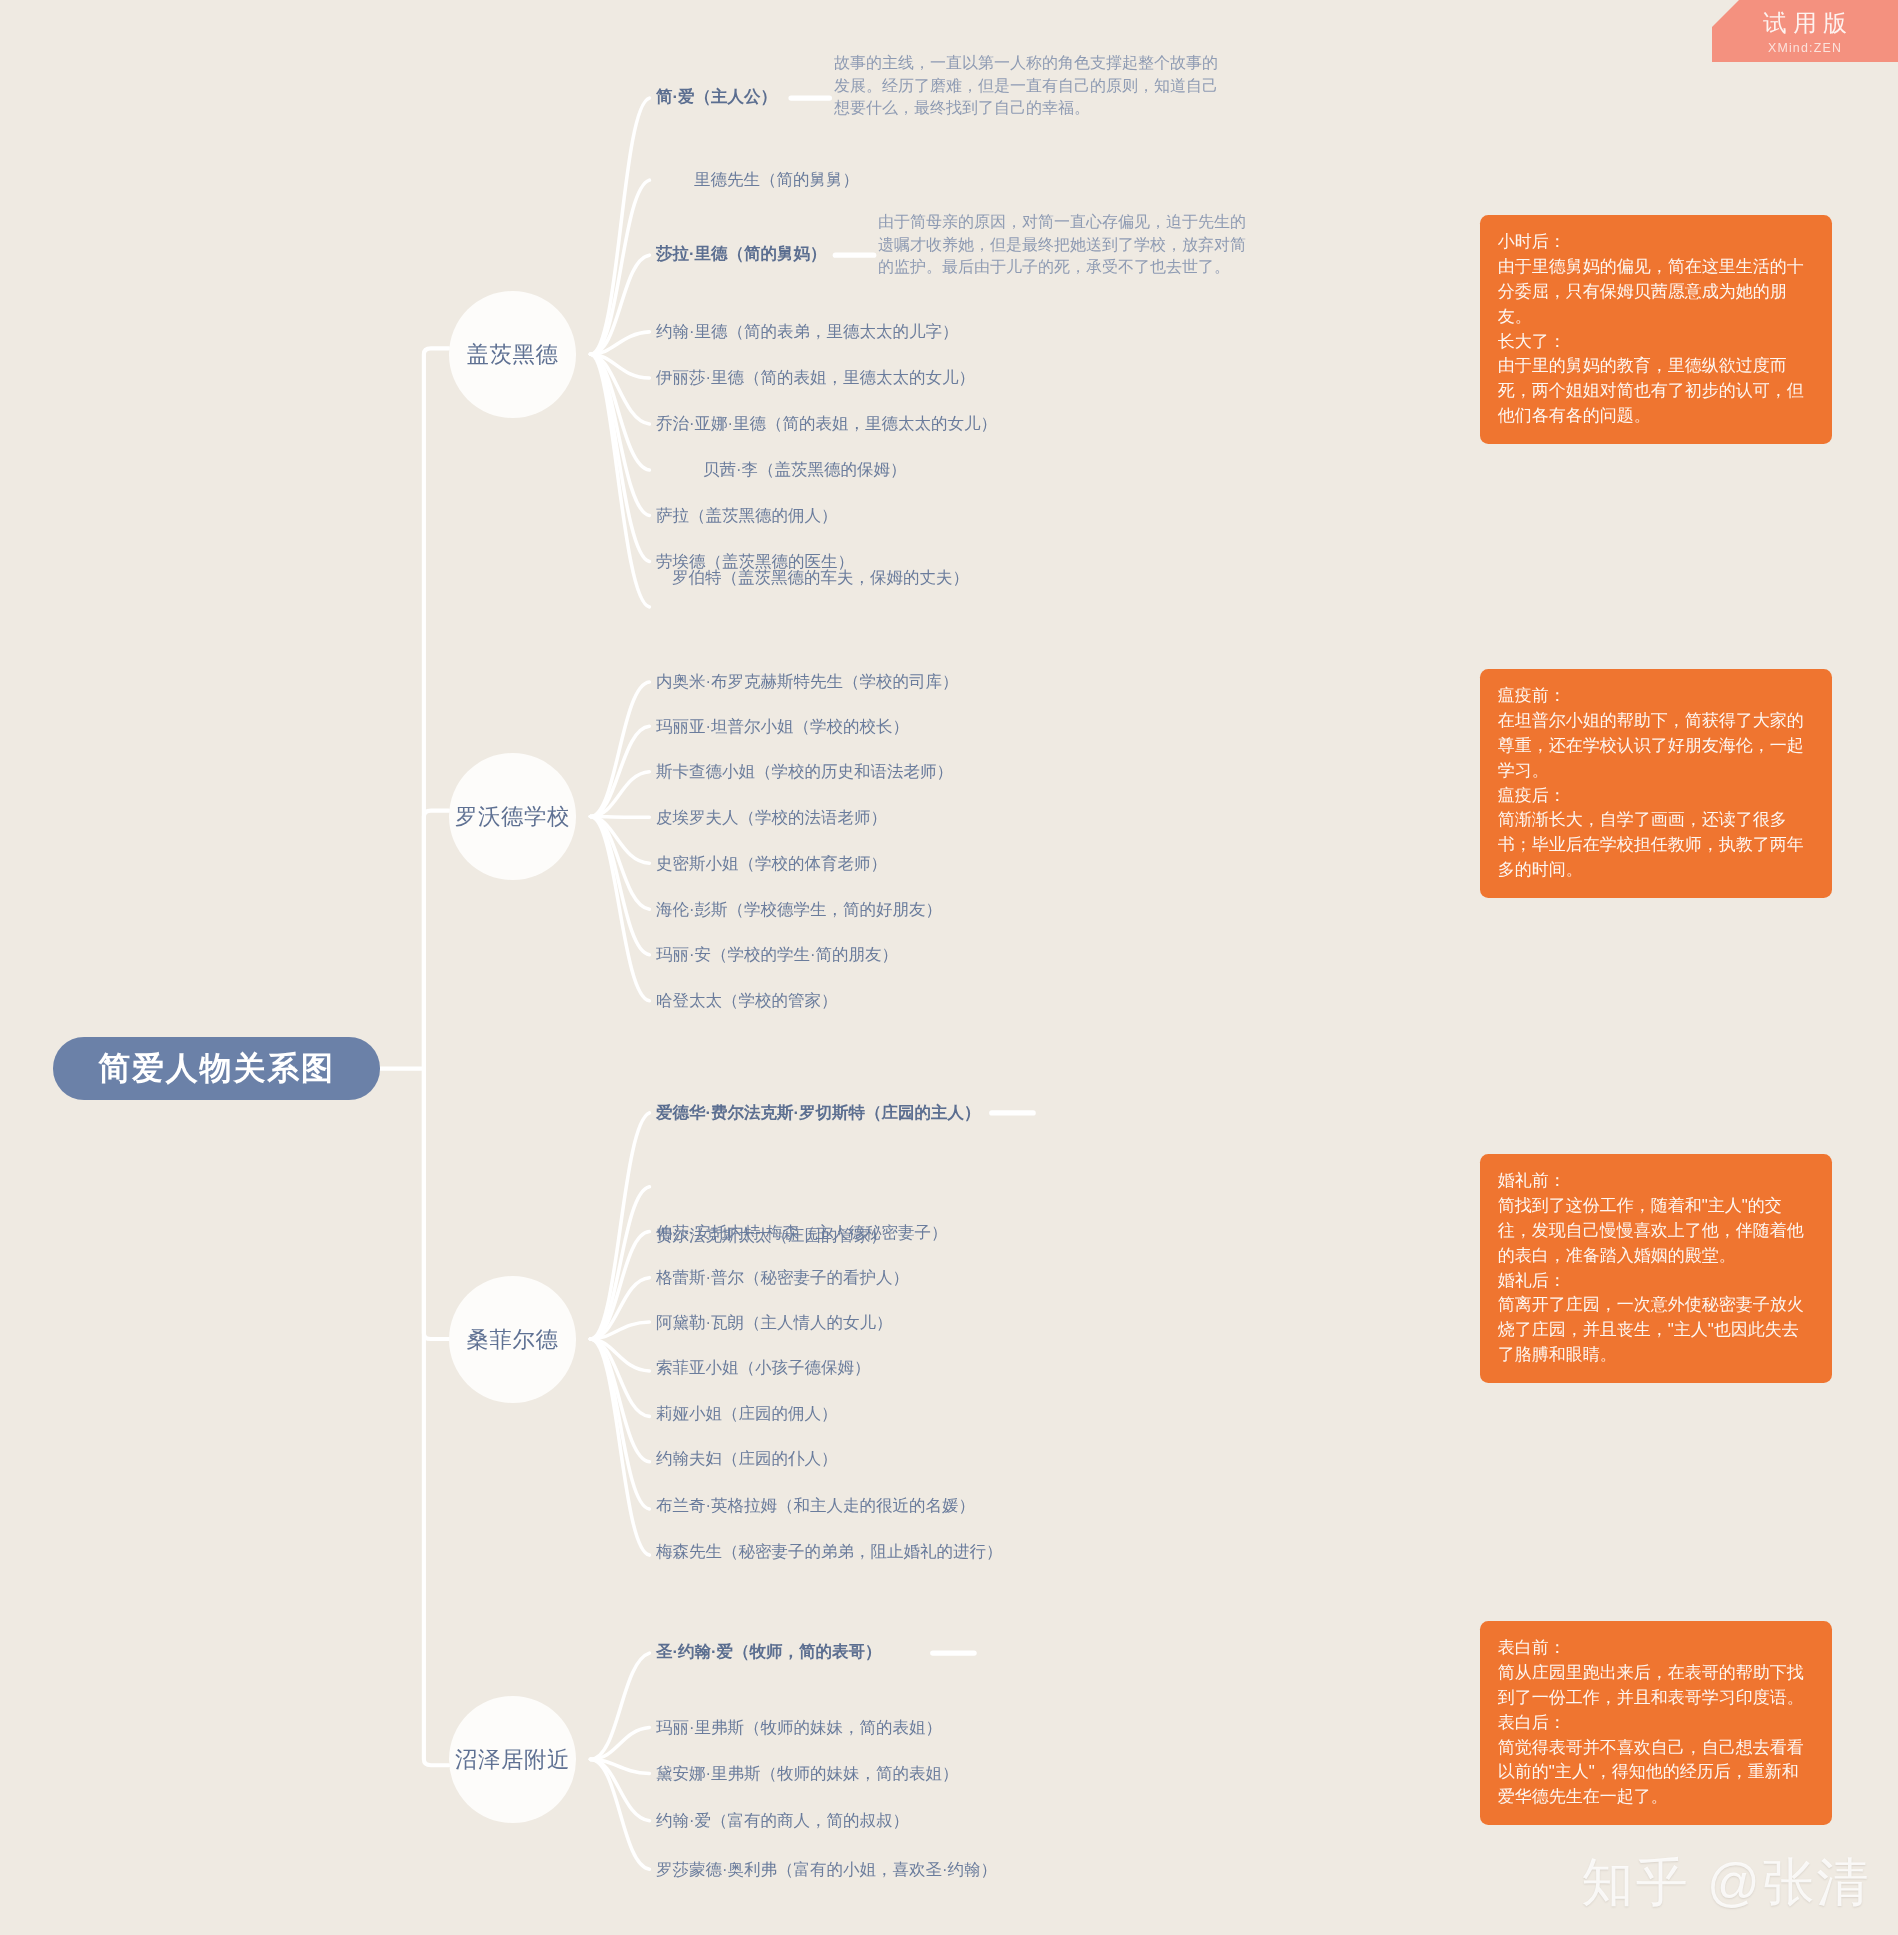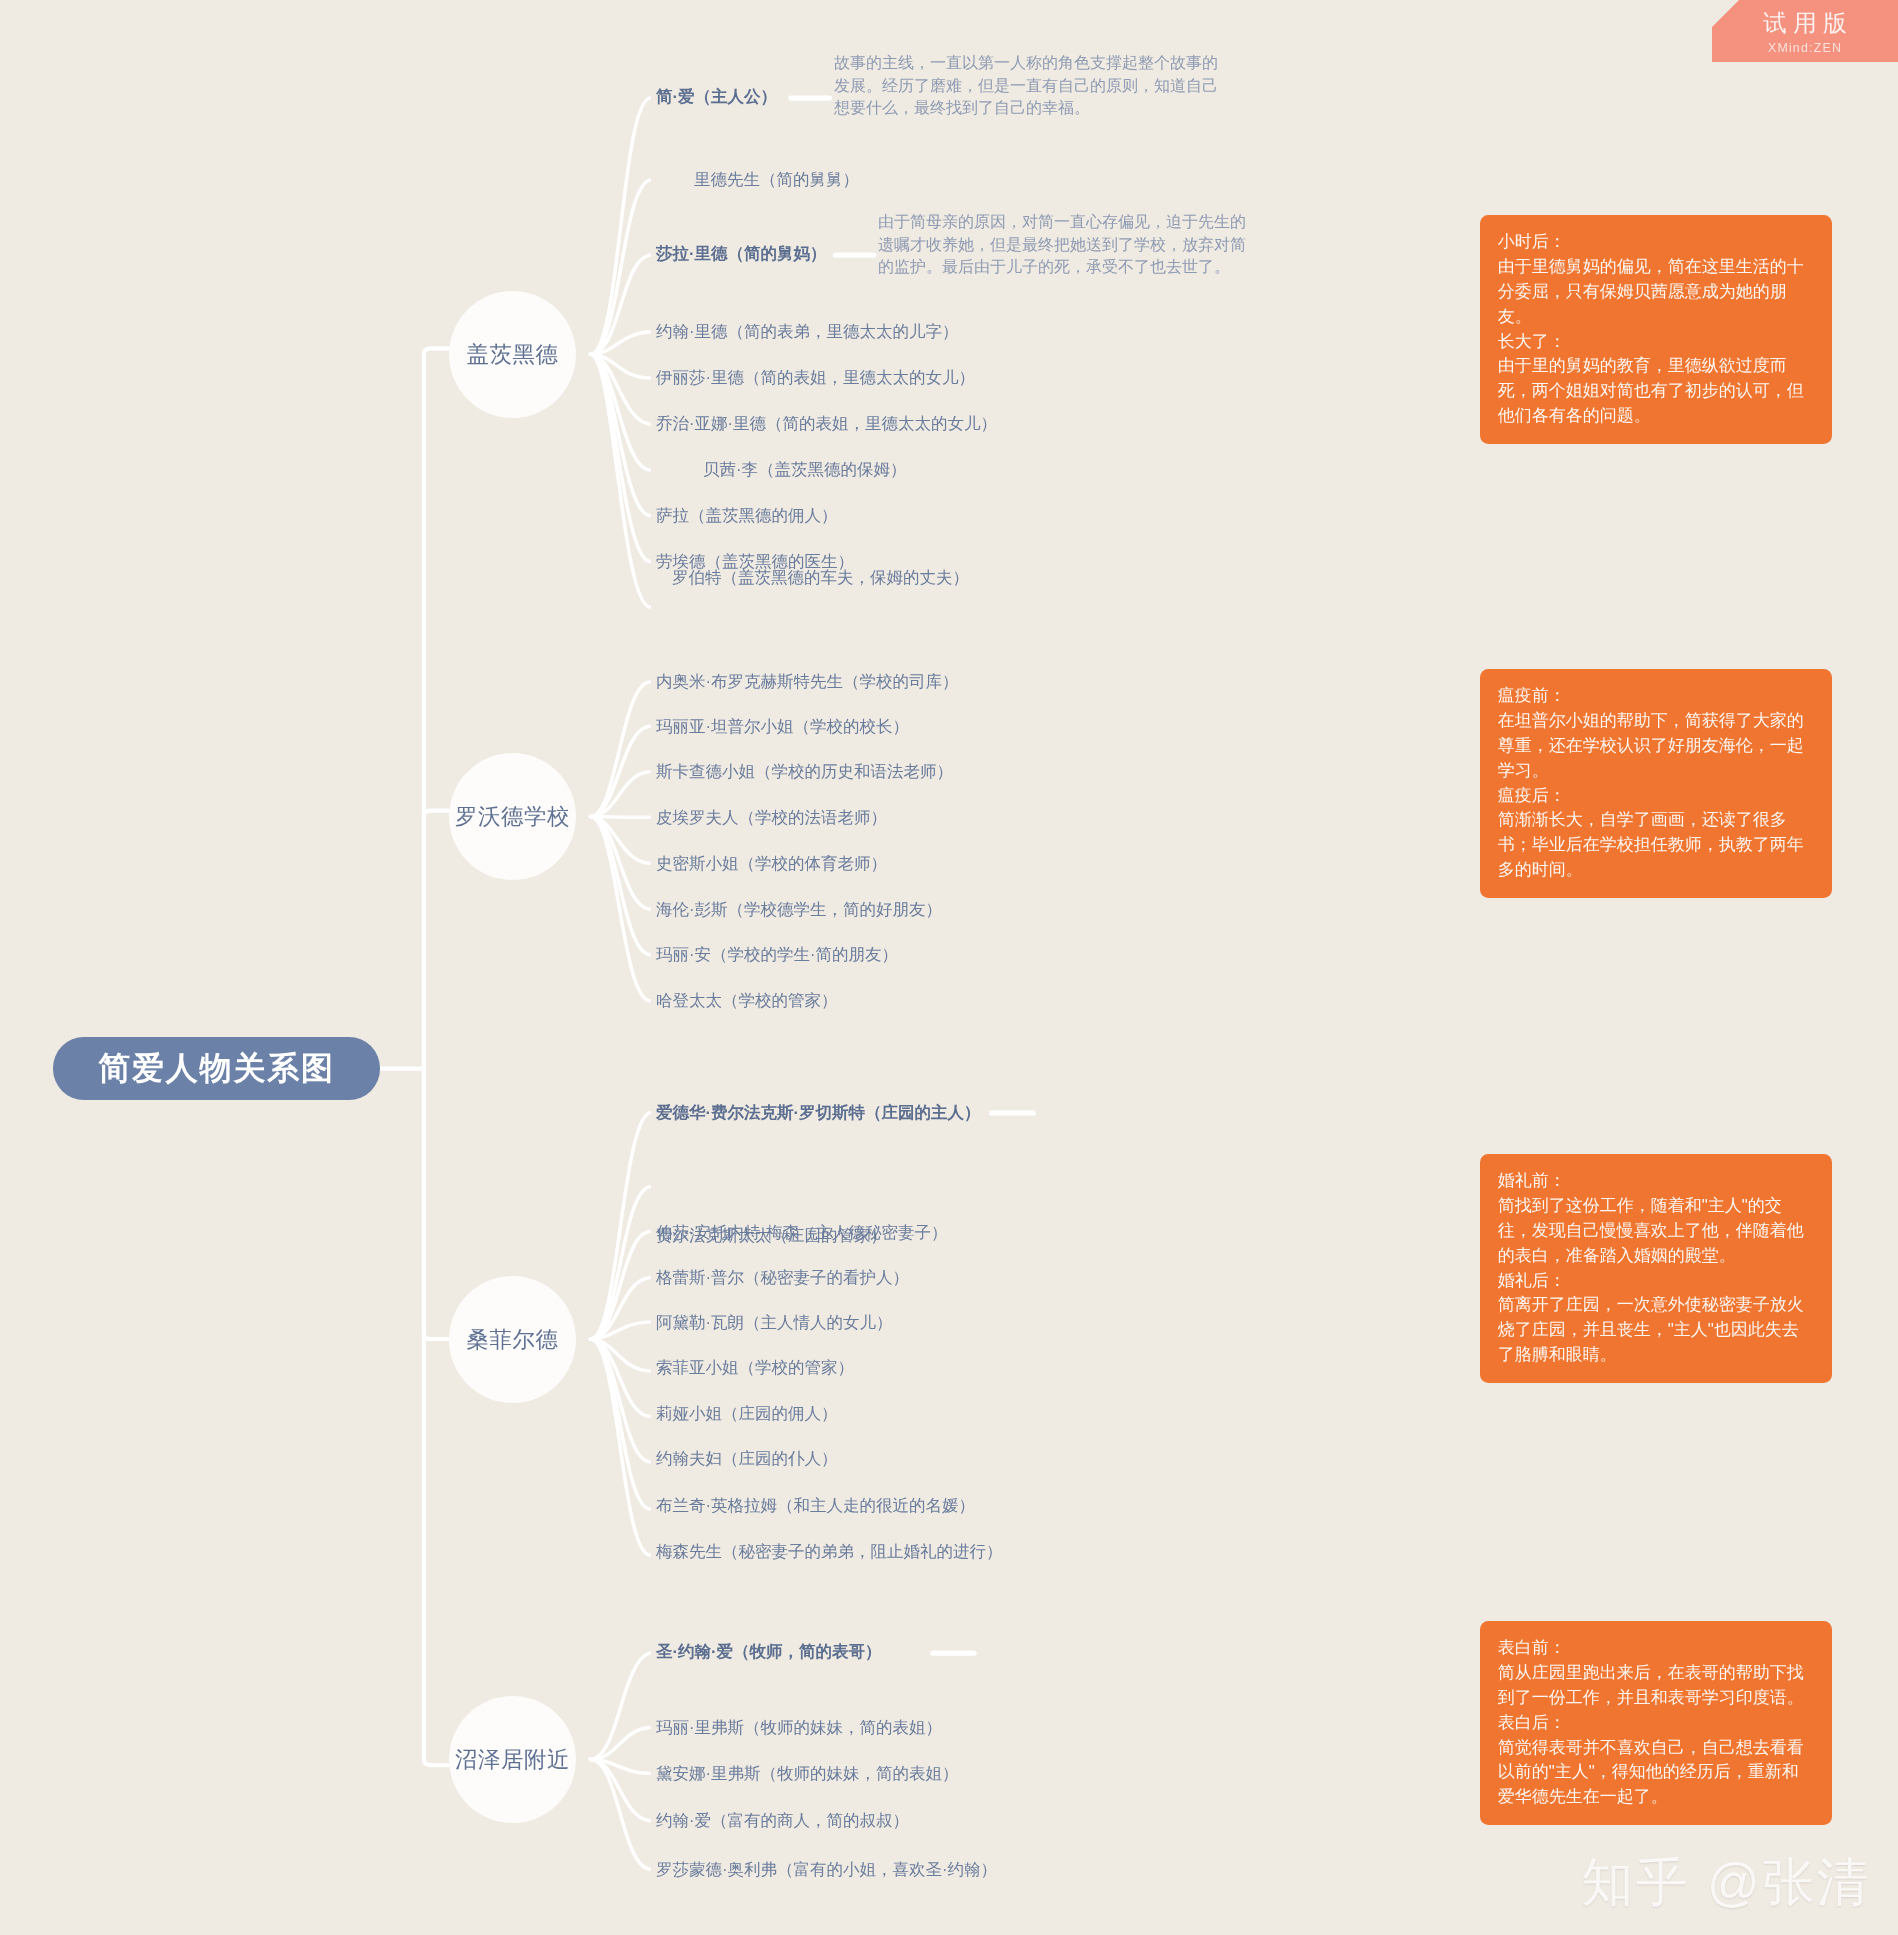--- a/index.html
+++ b/index.html
@@ -185,21 +185,21 @@
   <div class="leaf" style="left:656px; top:900px;">海伦·彭斯（学校德学生，简的好朋友）</div>
   <div class="leaf" style="left:656px; top:945px;">玛丽·安（学校的学生·简的朋友）</div>
   <div class="leaf" style="left:656px; top:991px;">哈登太太（学校的管家）</div>
 
   <div class="leaf strong" style="left:656px; top:1103px;">爱德华·费尔法克斯·罗切斯特（庄园的主人）</div>
 
   <div class="leaf" style="left:656px; top:1226px;">费尔法克斯太太（庄园的管家）</div>
   <div class="leaf" style="left:656px; top:1223px;">伯莎·安托内特·梅森（主人德秘密妻子）</div>
   <div class="leaf" style="left:656px; top:1268px;">格蕾斯·普尔（秘密妻子的看护人）</div>
   <div class="leaf" style="left:656px; top:1313px;">阿黛勒·瓦朗（主人情人的女儿）</div>
-  <div class="leaf" style="left:656px; top:1358px;">索菲亚小姐（学校的管家）</div>
+  <div class="leaf" style="left:656px; top:1358px;">索菲亚小姐（小孩子德保姆）</div>
   <div class="leaf" style="left:656px; top:1404px;">莉娅小姐（庄园的佣人）</div>
   <div class="leaf" style="left:656px; top:1449px;">约翰夫妇（庄园的仆人）</div>
   <div class="leaf" style="left:656px; top:1496px;">布兰奇·英格拉姆（和主人走的很近的名媛）</div>
   <div class="leaf" style="left:656px; top:1542px;">梅森先生（秘密妻子的弟弟，阻止婚礼的进行）</div>
 
   <div class="leaf strong" style="left:656px; top:1642px;">圣·约翰·爱（牧师，简的表哥）</div>
 
   <div class="leaf" style="left:656px; top:1718px;">玛丽·里弗斯（牧师的妹妹，简的表姐）</div>
   <div class="leaf" style="left:656px; top:1764px;">黛安娜·里弗斯（牧师的妹妹，简的表姐）</div>
   <div class="leaf" style="left:656px; top:1811px;">约翰·爱（富有的商人，简的叔叔）</div>

